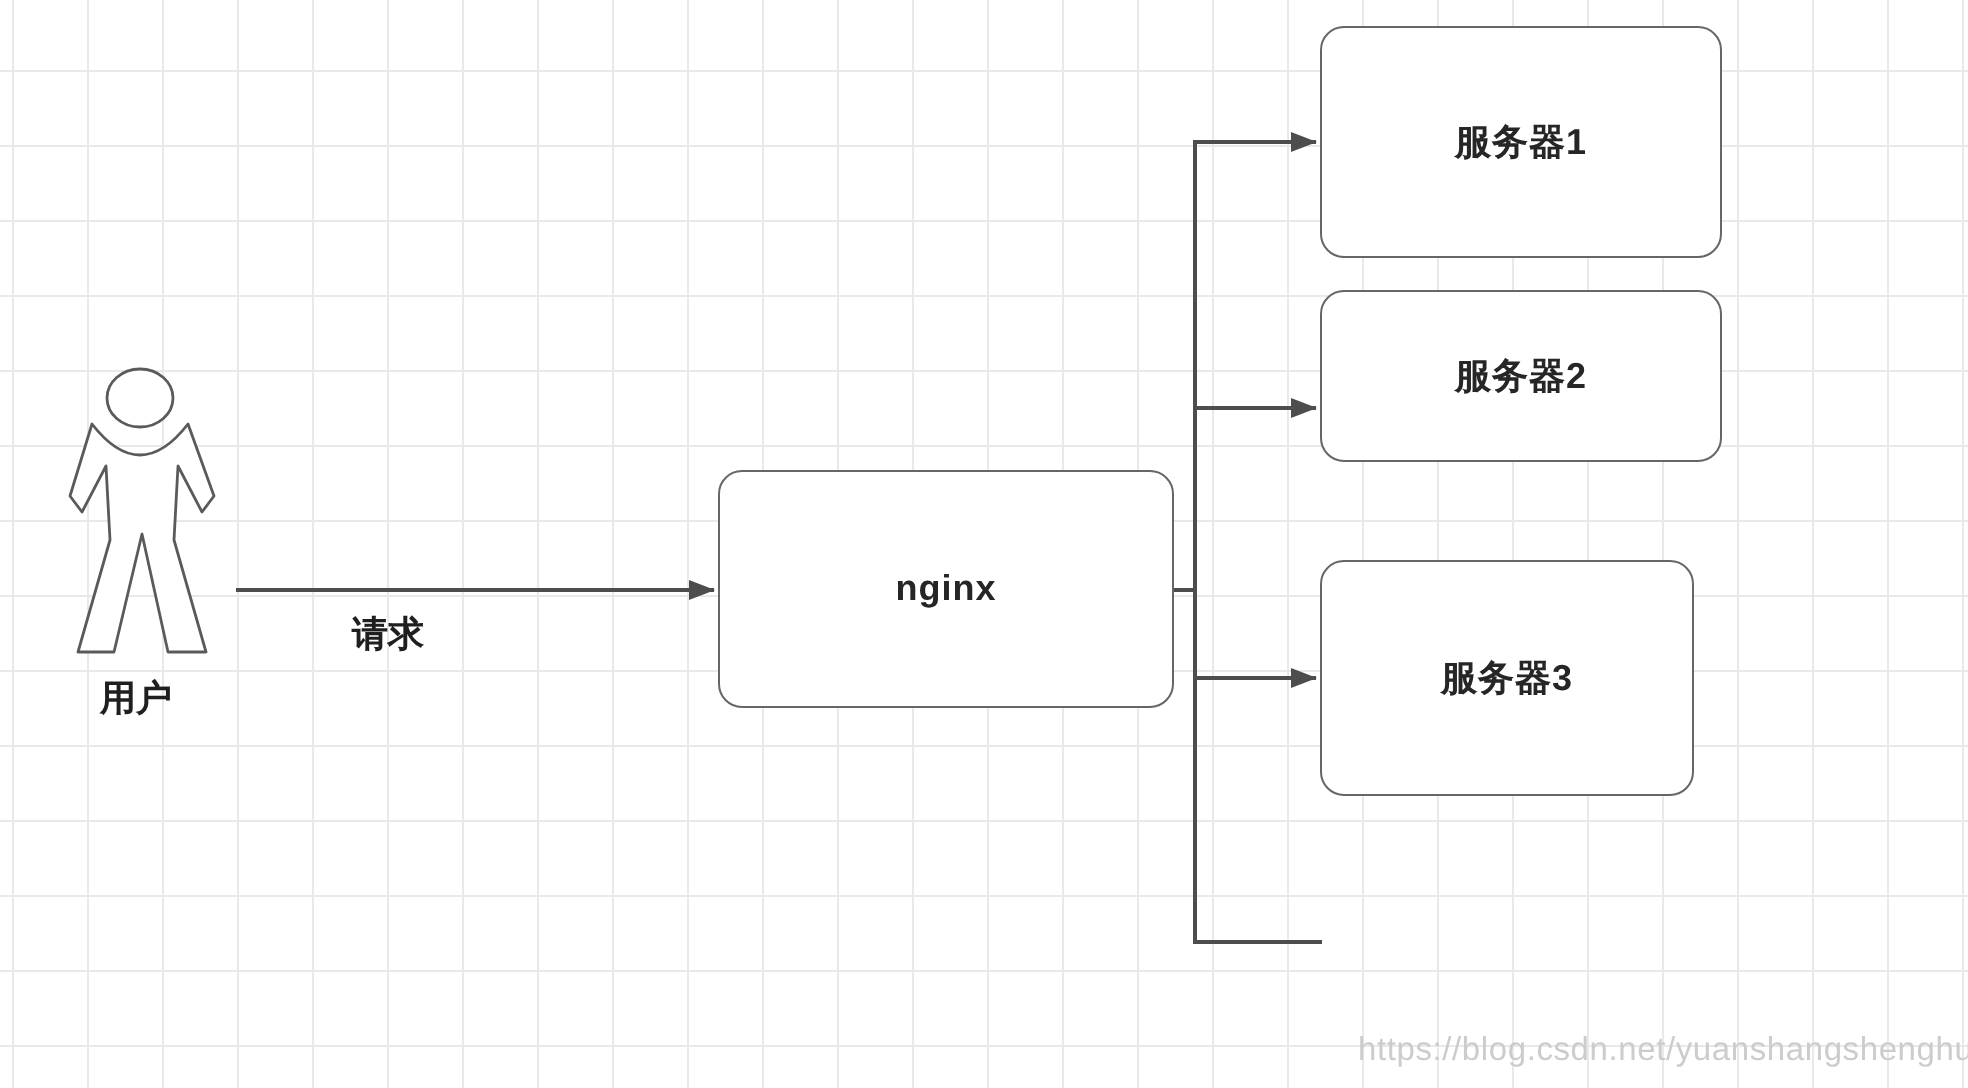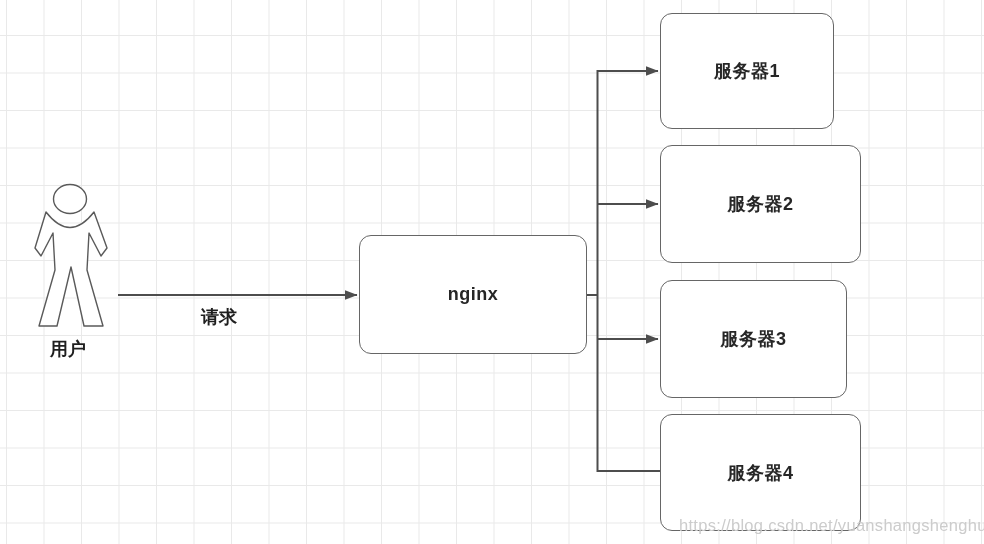--- a/index.html
+++ b/index.html
@@ -32,33 +32,33 @@
     border-radius: 12px;
     display: flex;
     align-items: center;
     justify-content: center;
     font-weight: bold;
     font-size: 18px;
     color: #262626;
     letter-spacing: 0.5px;
   }
   .node-nginx { left: 359px; top: 235px; width: 228px; height: 119px; }
-  .node-s1 { left: 660px; top: 13px;  width: 174px; height: 116px; }
-  .node-s2 { left: 660px; top: 145px; width: 201px; height: 118px; }
+  .node-s1 { left: 660px; top: 13px;  width: 201px; height: 116px; }
+  .node-s2 { left: 660px; top: 145px; width: 201px; height: 86px; }
   .node-s3 { left: 660px; top: 280px; width: 187px; height: 118px; }
   .node-s4 { left: 660px; top: 414px; width: 201px; height: 117px; }
   .freelabel {
     position: absolute;
     font-weight: bold;
     font-size: 18px;
     color: #1f1f1f;
     white-space: nowrap;
   }
   .label-user { left: 50px; top: 337px; width: 44px; text-align: left; }
-  .label-request { left: 176px; top: 305px; width: 50px; text-align: right; margin-left: 11px; }
+  .label-request { left: 176px; top: 305px; width: 50px; text-align: left; }
   .watermark {
     position: absolute;
     left: 679px; top: 516px;
     font-size: 16.5px;
     font-weight: normal;
     color: #cccccc;
     letter-spacing: 0.3px;
     white-space: nowrap;
   }
 </style>
@@ -102,22 +102,19 @@
 
   <div class="node node-s1">
     <span>服务器1</span>
   </div>
   <div class="node node-s2">
     <span>服务器2</span>
   </div>
   <div class="node node-s3">
     <span>服务器3</span>
   </div>
-  <div class="node node-s4">
-    <span>服务器4</span>
-  </div>
 
   <div class="freelabel label-user">用户</div>
   <div class="freelabel label-request">请求</div>
 
   <div class="watermark">https://blog.csdn.net/yuanshangshenghuo</div>
 
 </div>
 
 </body></html>

